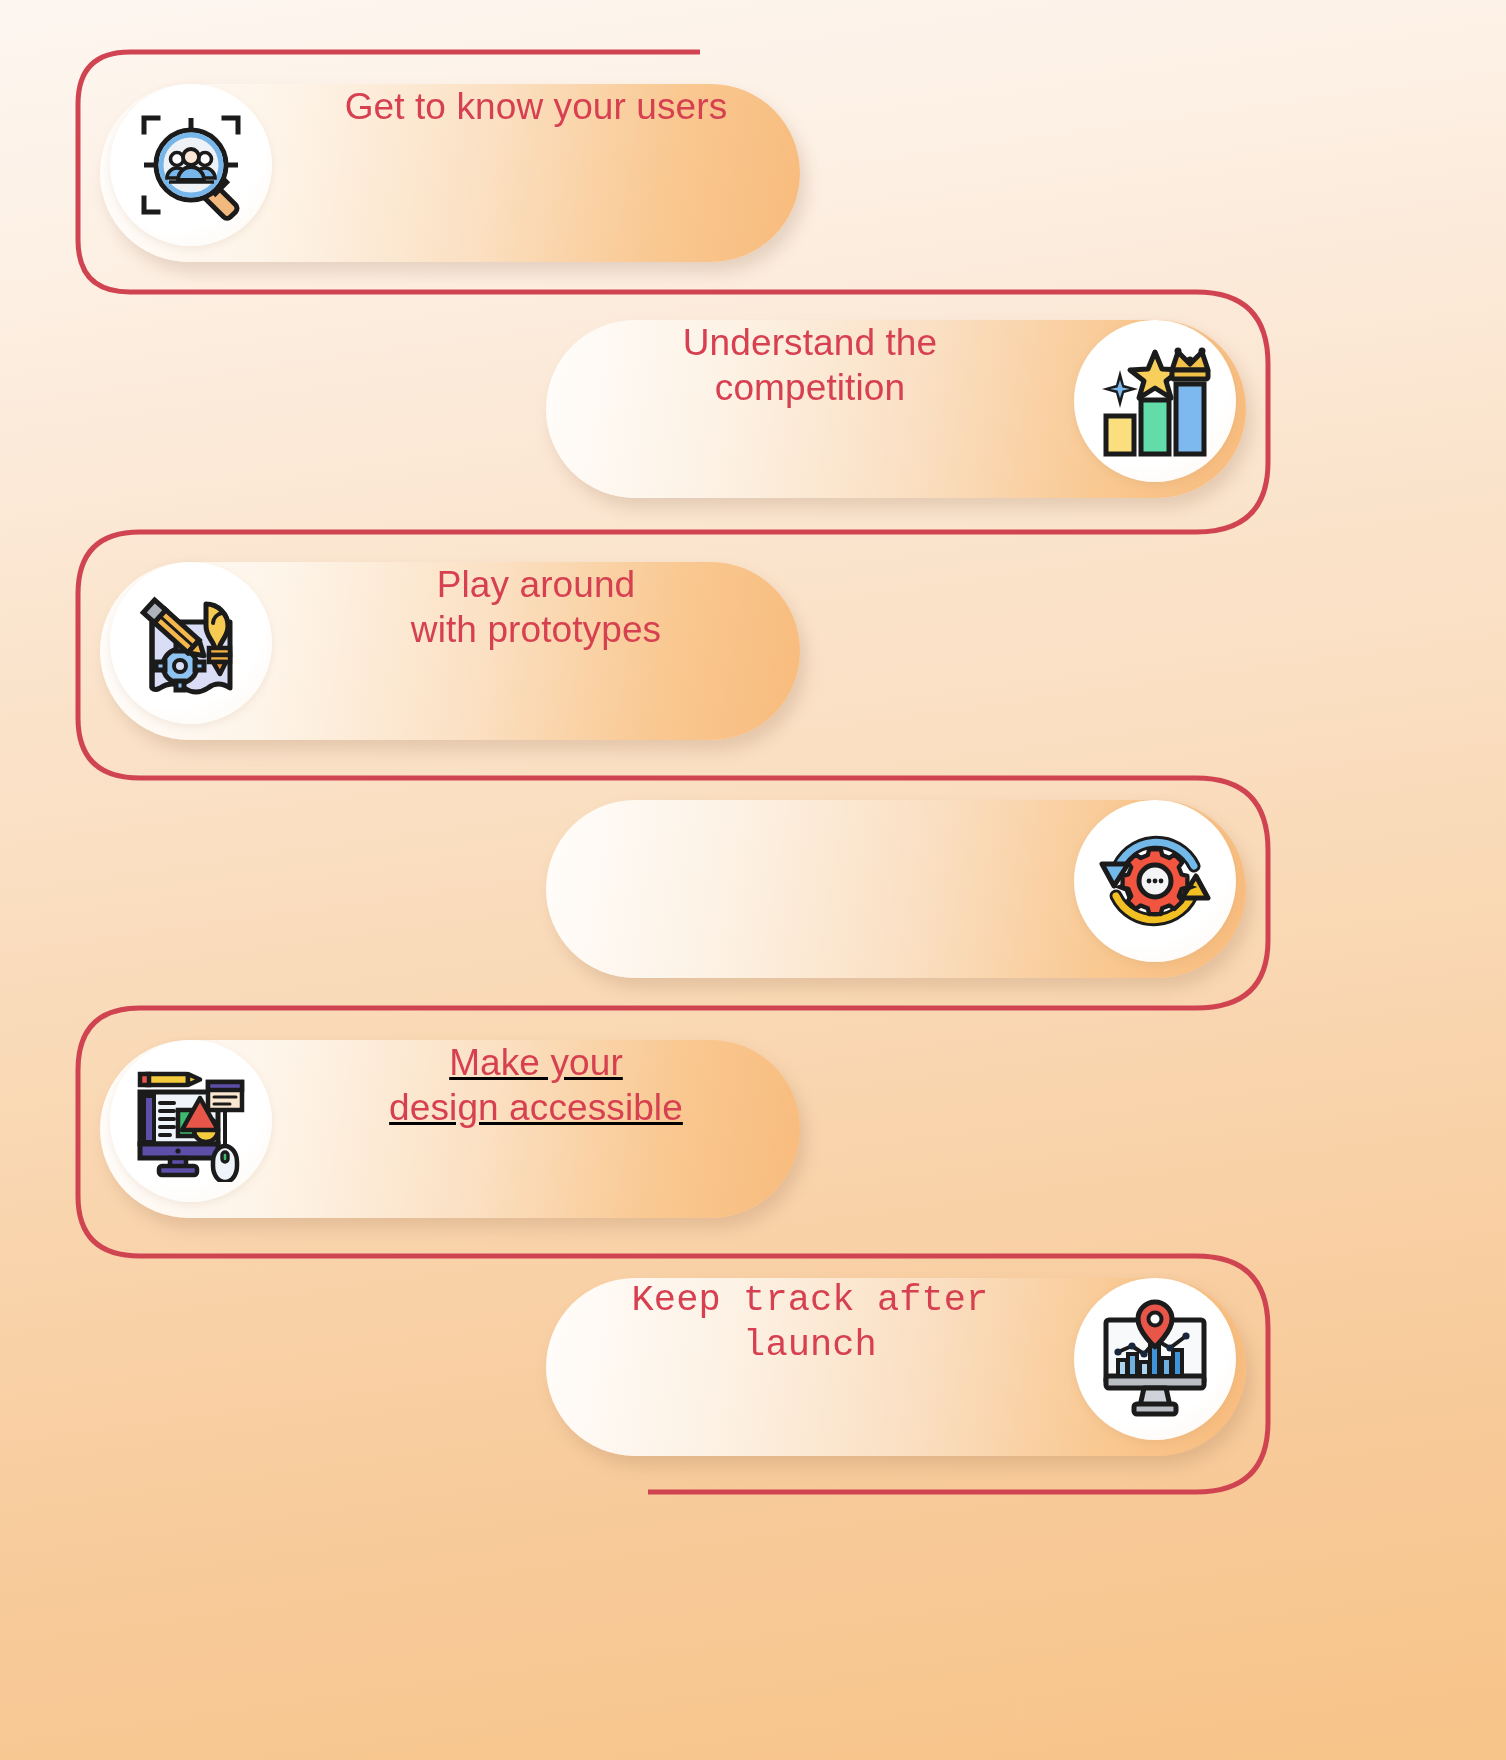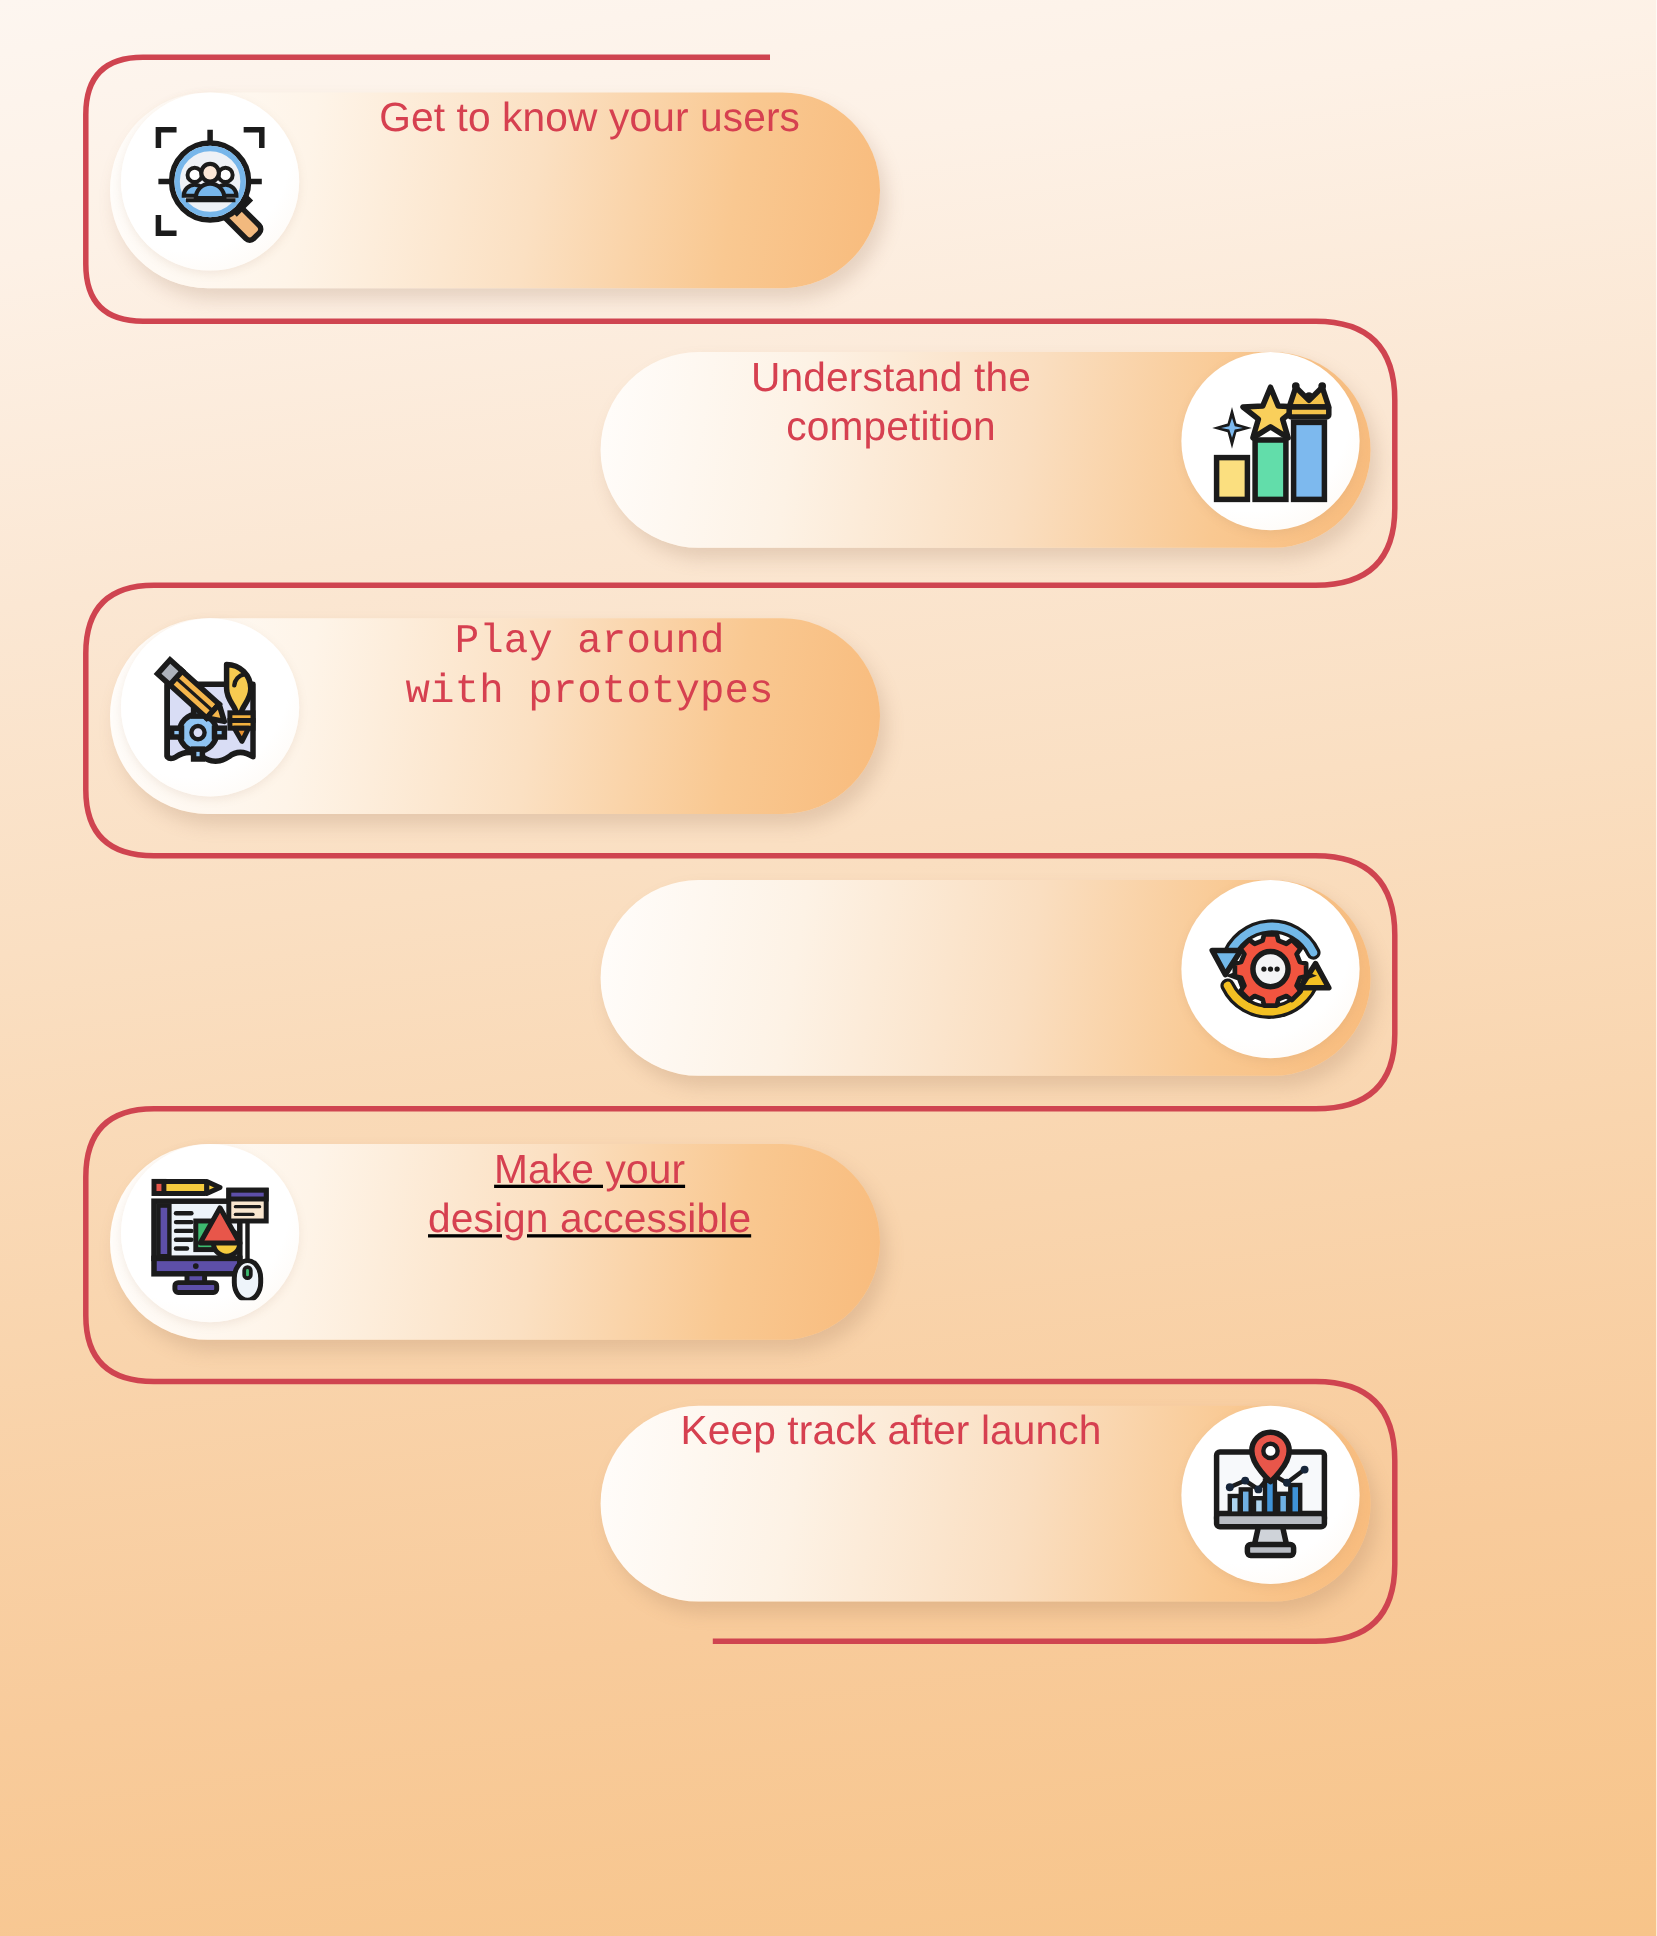--- a/index.html
+++ b/index.html
@@ -110,24 +110,24 @@
     letter-spacing: 0.1px;
     text-align: center;
     white-space: pre-line;
     padding: 0 24px;
     font-weight: 400;
   }
 
   
   .s0 { top: 84px; }
   .s1 { top: 320px; }
-  .s2 { top: 562px; font-family: Liberation Mono, monospace; }
+  .s2 { top: 562px; }
   .s3 { top: 800px; }
   .s4 { top: 1040px; text-decoration: underline; }
-  .s5 { top: 1278px; }
+  .s5 { top: 1278px; font-family: Liberation Mono, monospace; }
 </style>
 </head>
 <body>
 
 <div id="infographic">
 
   <svg id="snake-path" viewBox="0 0 1506 1760" preserveAspectRatio="none">
     <path d="M 700 52
              L 130 52
              Q 78 52 78 104

